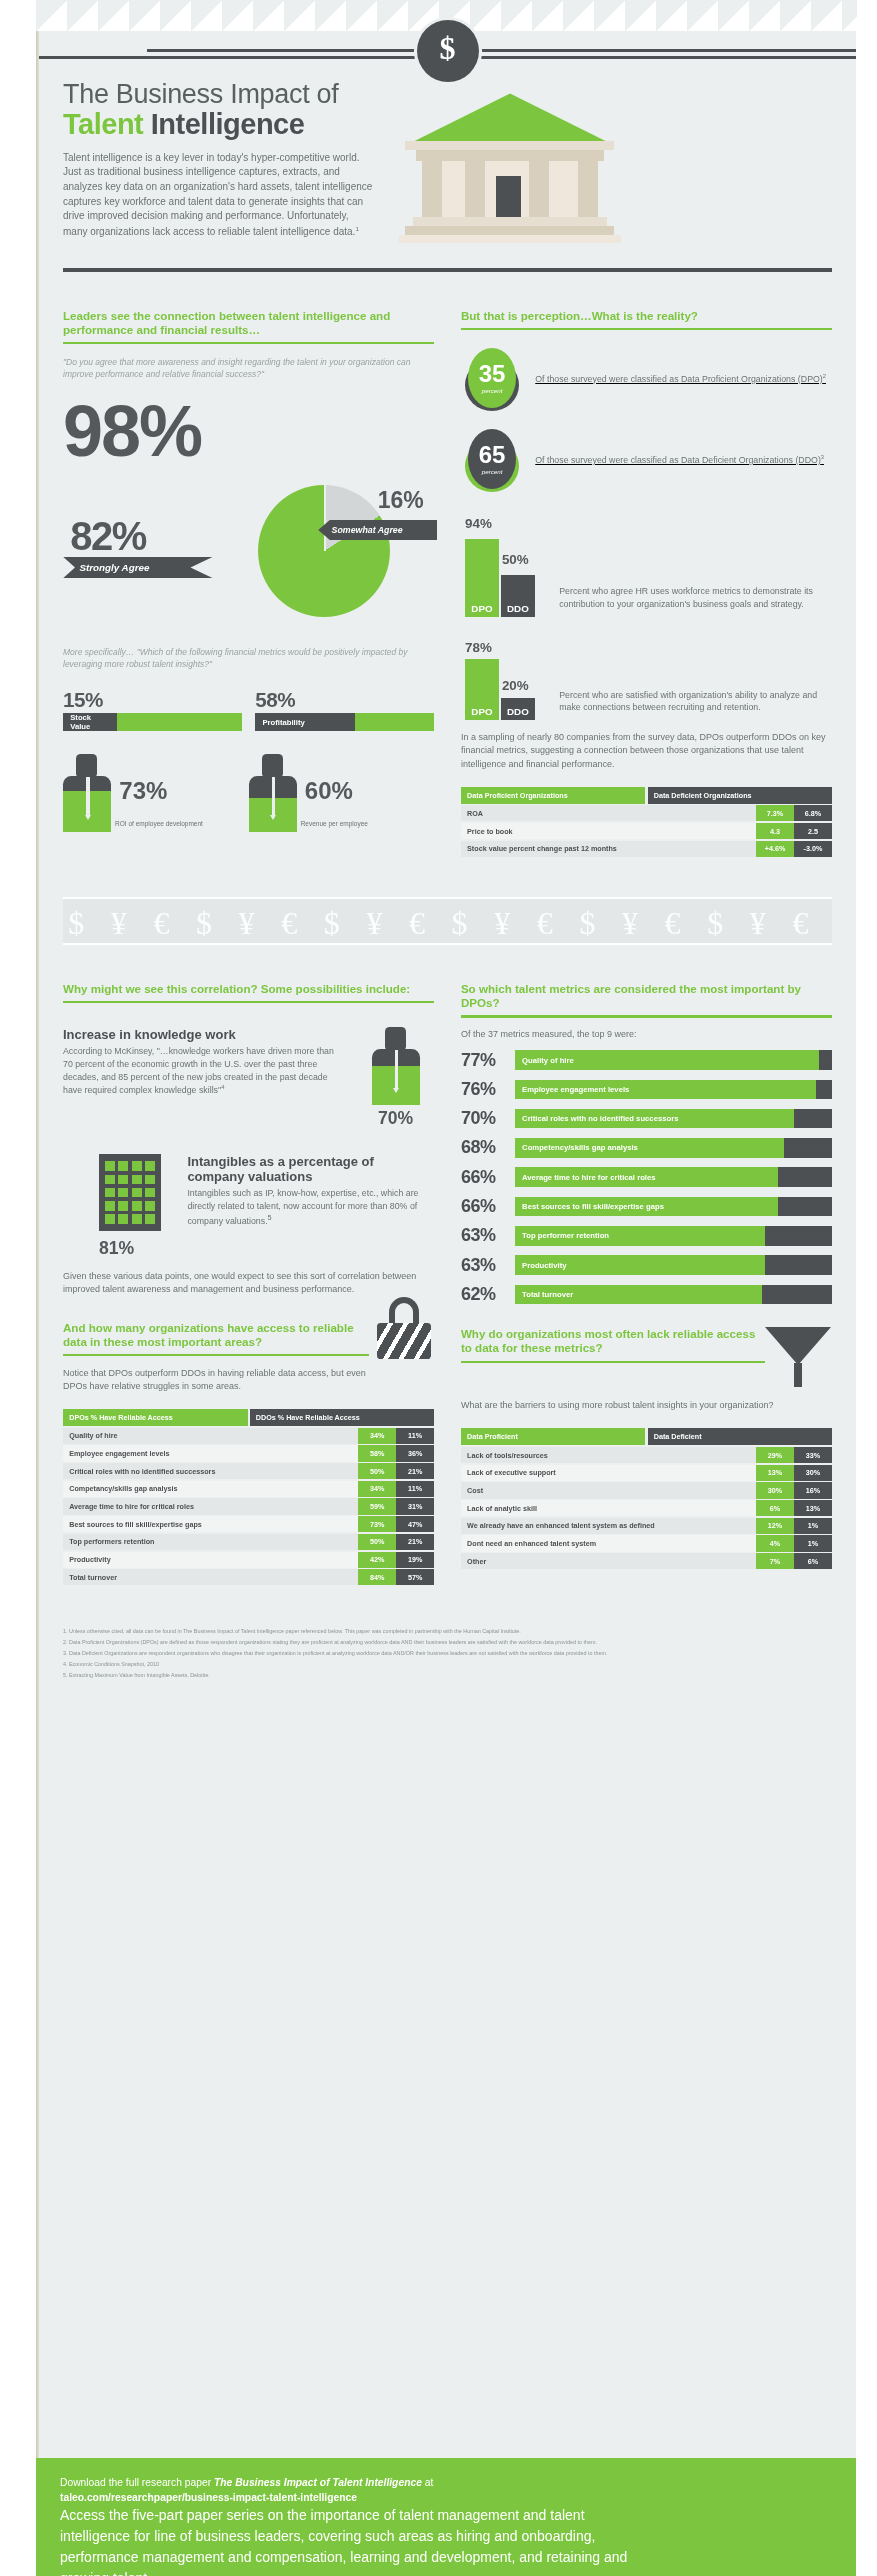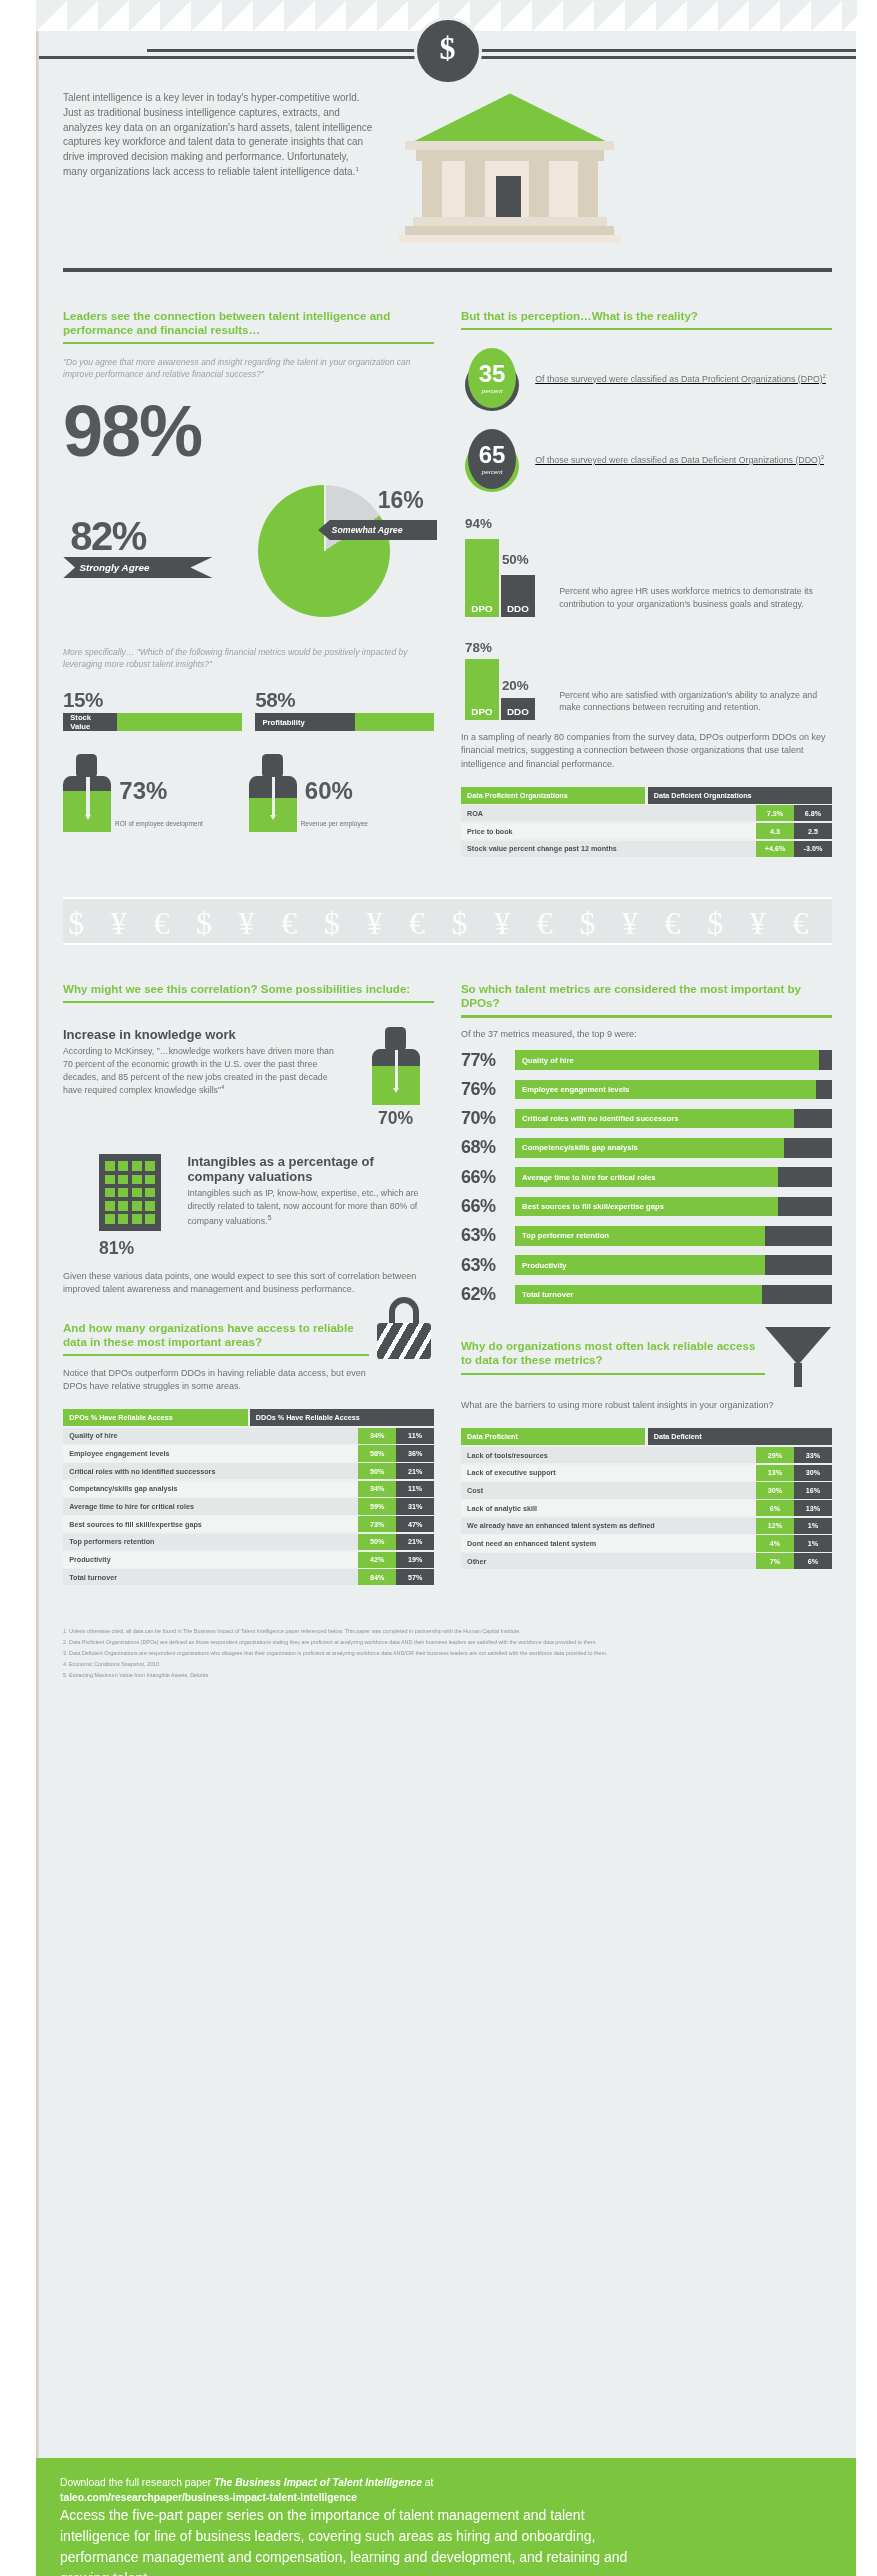--- a/index.html
+++ b/index.html
@@ -250,20 +250,24 @@
       <span>$</span>
     </div>
 
     <div class="hdr-rules">
       <div class="rule-dark r1"></div>
       <div class="rule-dark r2"></div>
     </div>
 
     <div class="title-wrap">
       <div class="title-left">
+        <h1 class="title">
+          <span>The Business Impact of</span>
+          <span class="l2"><em>Talent</em><span> Intelligence</span></span>
+        </h1>
         <p class="lede"><span>Talent intelligence is a key lever in today's hyper-competitive world. Just as traditional business intelligence captures, extracts, and analyzes key data on an organization's hard assets, talent intelligence captures key workforce and talent data to generate insights that can drive improved decision making and performance. Unfortunately, many organizations lack access to reliable talent intelligence data.</span><sup>1</sup></p>
       </div>
       <div class="bank">
         <div class="roofbg"></div>
           <div class="roofline"></div>
           <div class="arch"></div>
         <div class="body"></div>
         <div class="col" style="left:24px"></div>
         <div class="col" style="left:67px"></div>
         <div class="col" style="left:131px"></div>
@@ -611,21 +615,21 @@
             <div class="tmetric">
               <div class="p">62%</div>
               <div class="track">
                 <div class="fill" style="width: 78%;">Total turnover</div>
               </div>
             </div>
           </div>
 
         <div style="display:flex; align-items:flex-start; margin-top:22px;">
           <div style="flex:1">
-            <h2 class="sec" style="margin-top:12px">Why do organizations most often lack reliable access to data for these metrics?</h2>
+            <h2 class="sec" style="margin-top:0">Why do organizations most often lack reliable access to data for these metrics?</h2>
             <div class="greenrule"></div>
           </div>
           <div class="funnel">
             <div class="tri"></div>
               <div class="stem"></div>
           </div>
         </div>
 
         <p class="body">What are the barriers to using more robust talent insights in your organization?</p>
 

